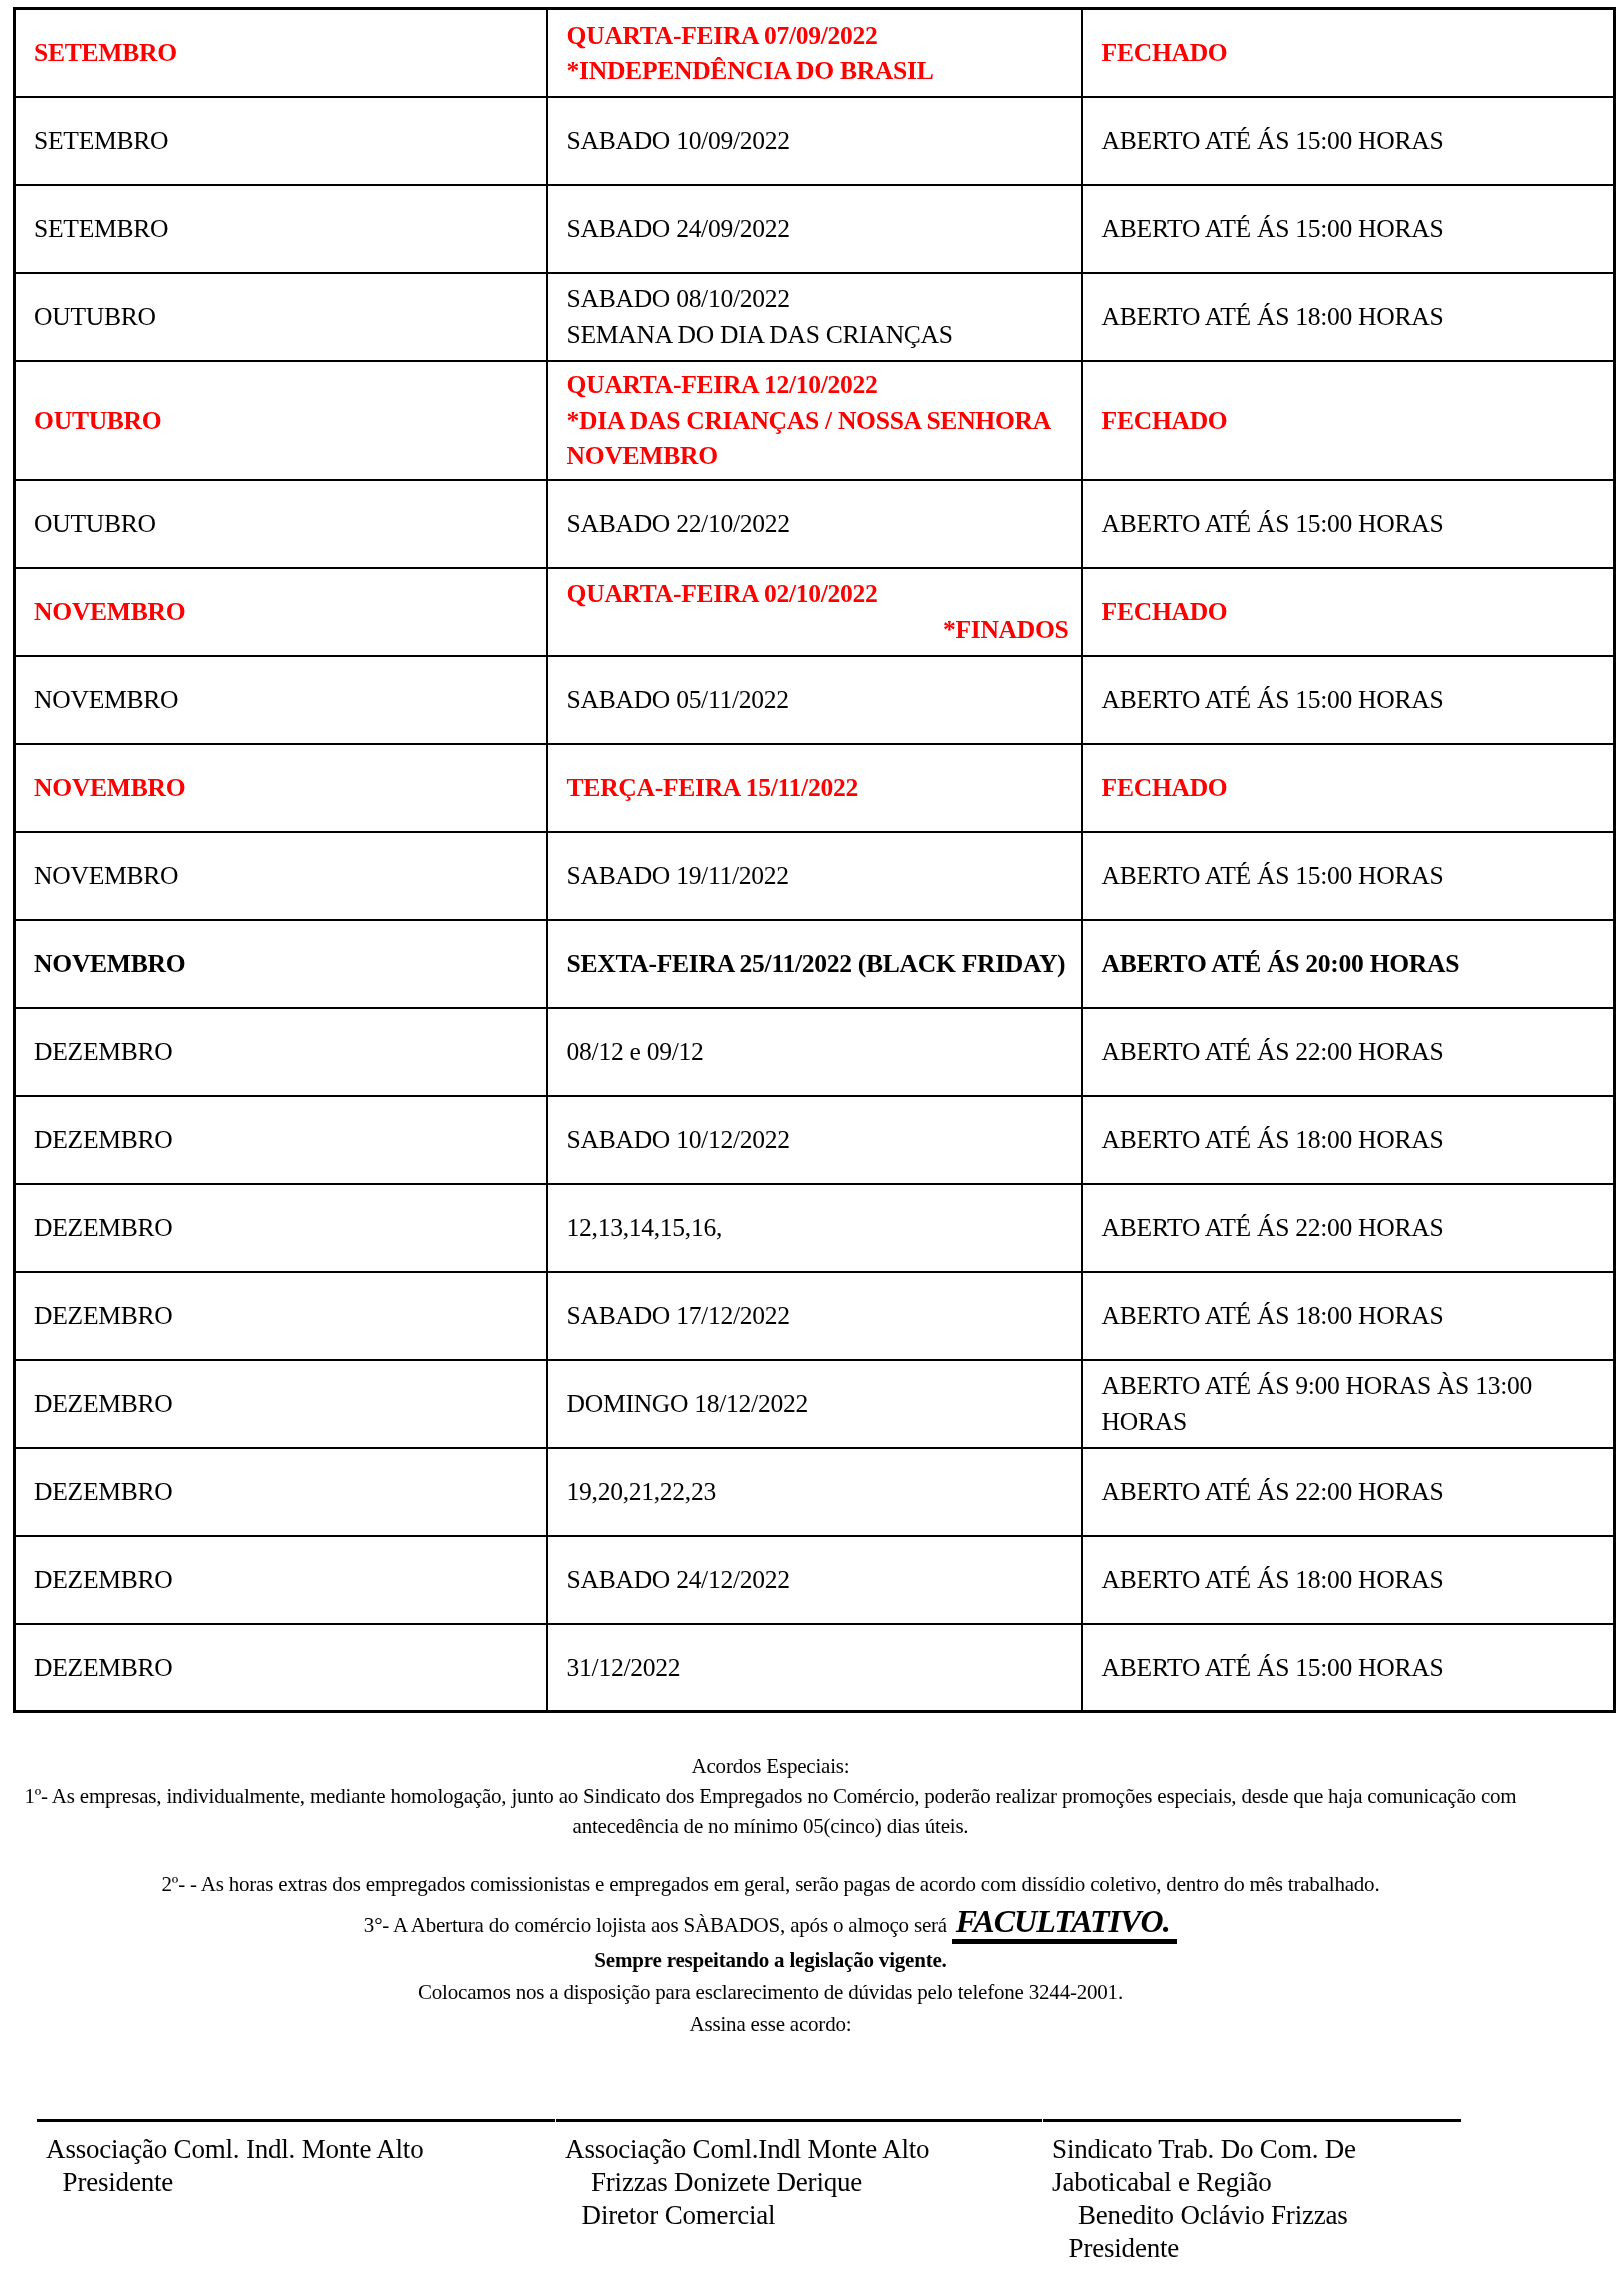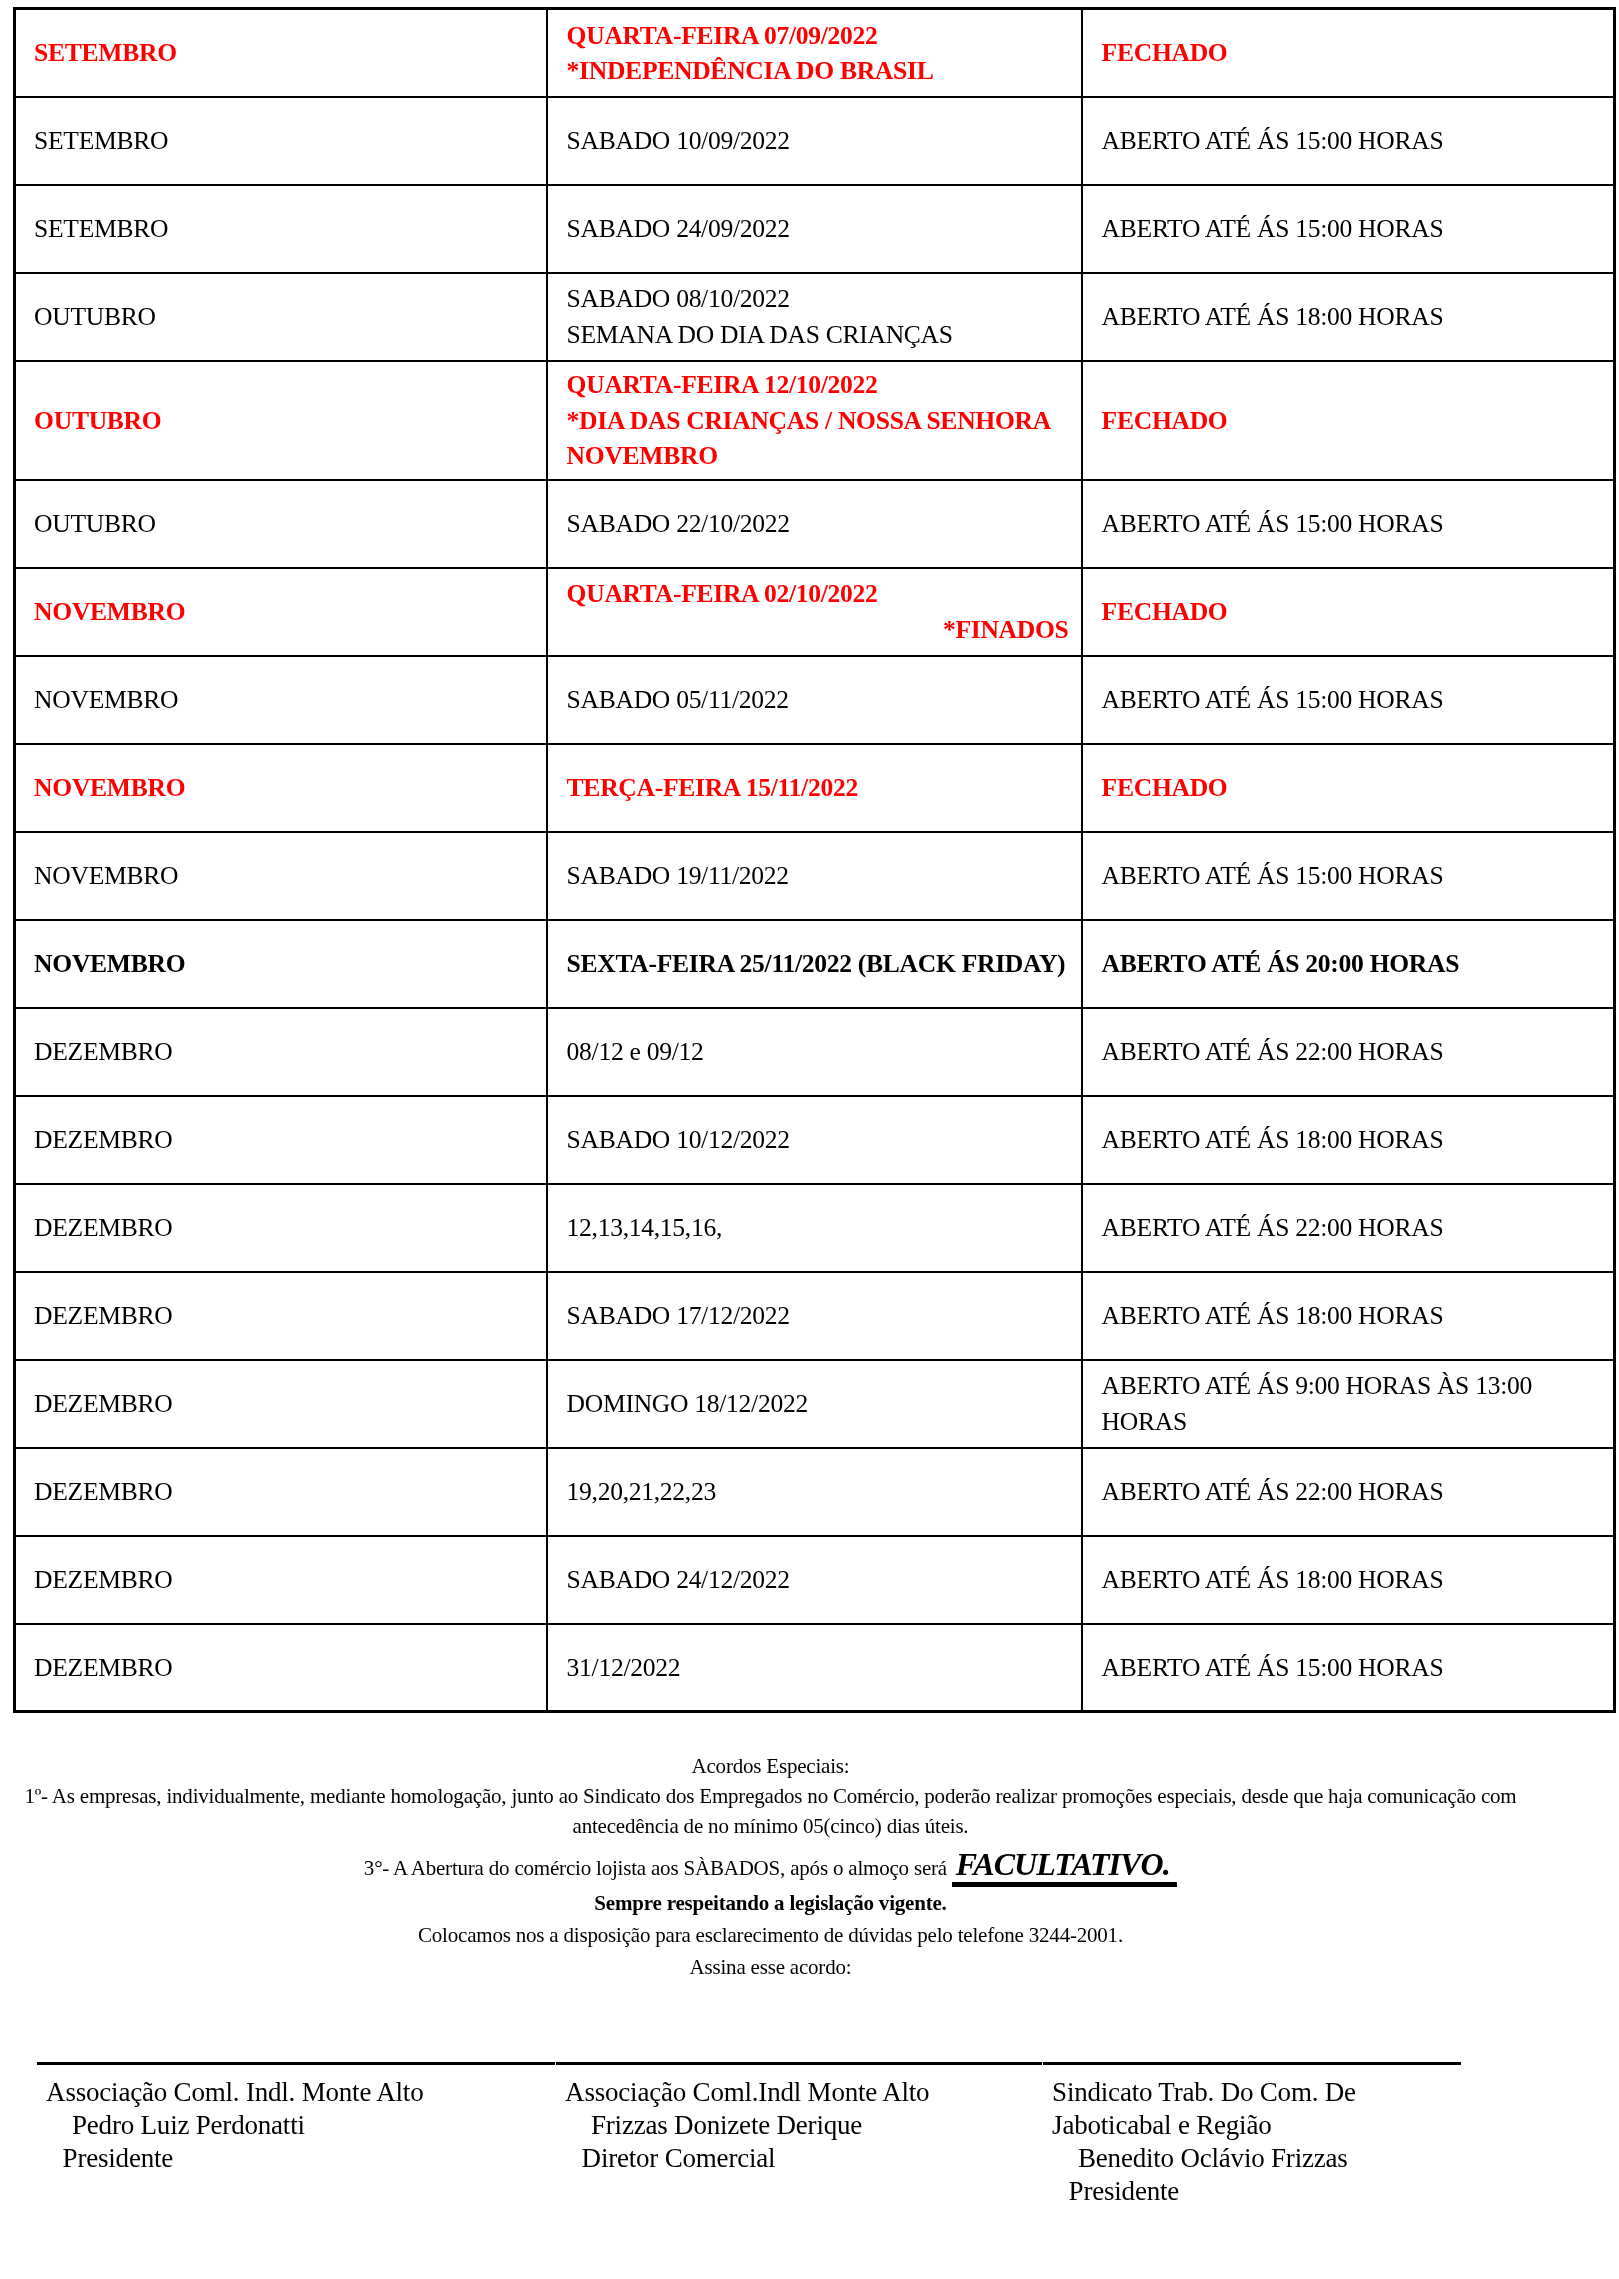--- a/index.html
+++ b/index.html
@@ -230,30 +230,30 @@
             <div class="date-line">31/12/2022</div>
           </td>
       <td class="status-cell">ABERTO ATÉ ÁS 15:00 HORAS</td>
     </tr>
       </tbody>
   </table>
 
   <div class="footer">
     <p class="title">Acordos Especiais:</p>
     <p class="clause1">1º- As empresas, individualmente, mediante homologação, junto ao Sindicato dos Empregados no Comércio, poderão realizar promoções especiais, desde que haja comunicação com antecedência de no mínimo 05(cinco) dias úteis.</p>
+    <p class="clause2">2º- - As horas extras dos empregados comissionistas e empregados em geral, serão pagas de acordo com dissídio coletivo, dentro do mês trabalhado.</p>
     <p class="clause3"><span>3°-   A Abertura do comércio lojista aos SÀBADOS, após o almoço será</span> <span class="facultativo">FACULTATIVO.</span></p>
     <p class="legislation">Sempre respeitando a legislação vigente.</p>
     <p class="contact">Colocamos  nos a disposição para esclarecimento de dúvidas pelo telefone 3244-2001.</p>
     <p class="sign-prompt">Assina esse acordo:</p>
   </div>
 
   <div class="signatures">
       <div class="sig-block">
       <div class="sig-org">Associação Coml. Indl. Monte Alto</div>
-      <div class="sig-name">Pedro Luiz Perdonatti</div>
       <div class="sig-role">Presidente</div>
     </div>
       <div class="sig-block">
       <div class="sig-org">Associação Coml.Indl Monte Alto</div>
       <div class="sig-name">Frizzas Donizete Derique</div>
       <div class="sig-role">Diretor Comercial</div>
     </div>
       <div class="sig-block">
       <div class="sig-org">Sindicato Trab. Do Com. De Jaboticabal e Região</div>
       <div class="sig-name">Benedito Oclávio Frizzas</div>

